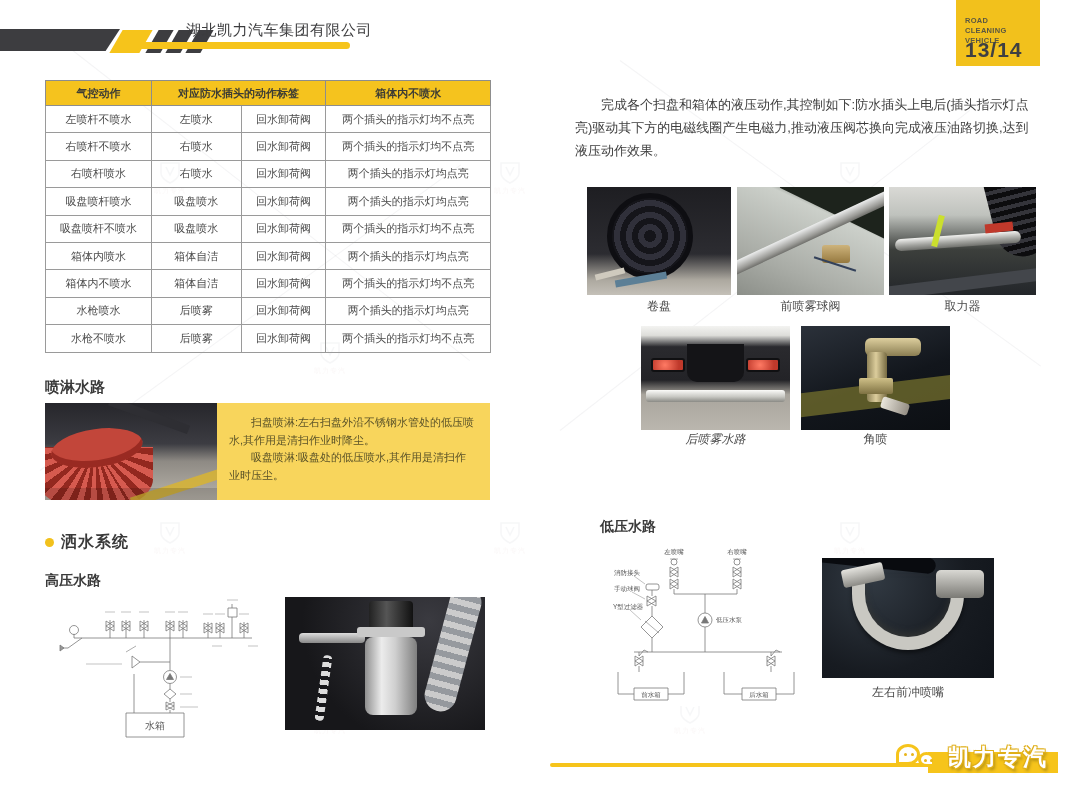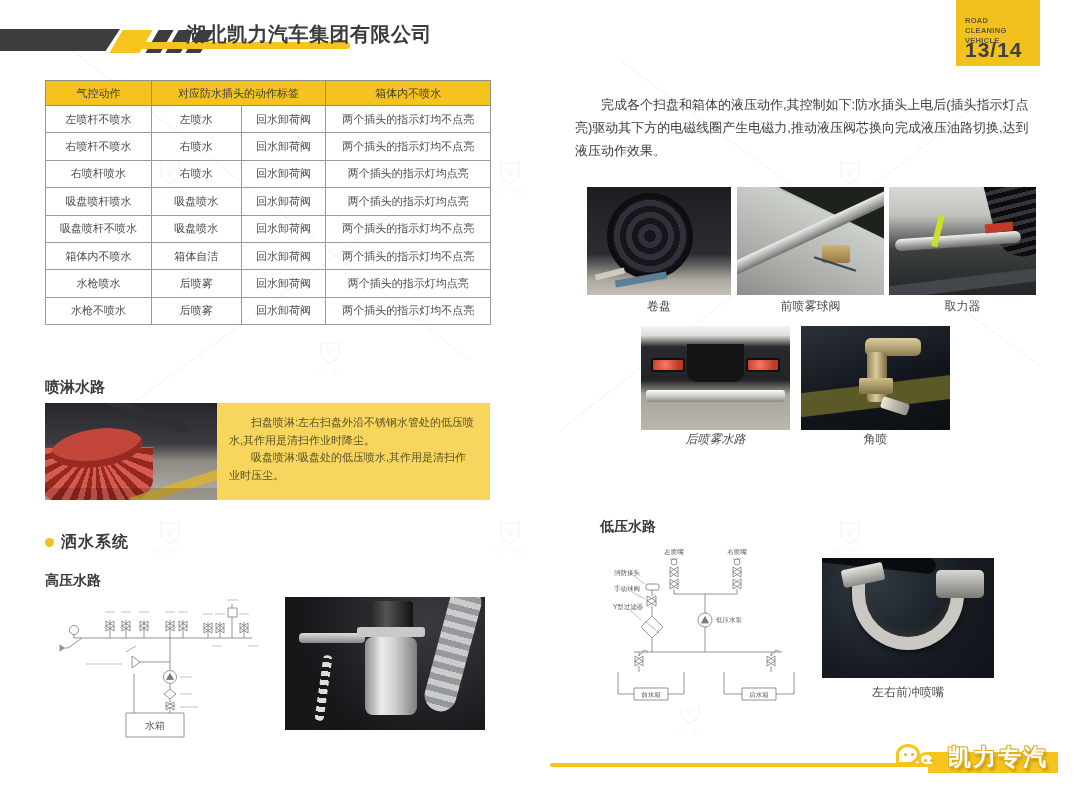--- a/index.html
+++ b/index.html
@@ -17,30 +17,30 @@
   .xline { position:absolute; height:1px; background:rgba(150,150,160,.10); transform-origin:left center; }
 
   
   .hdr-darkbar { left:0; top:29px; width:120px; height:22px; background:#3d3d40;
     clip-path:polygon(0 0,100% 0,88% 100%,0 100%); }
   .slash { top:30px; height:23px; transform:skewX(-30deg); }
   .slash-y { left:116px; width:30px; background:#f6c41b; }
   .slash-d { background:#3d3d40; width:15px; }
   .hdr-underline { left:112px; top:42px; width:238px; height:7px; background:#f6c41b;
     border-radius:0 4px 4px 0; clip-path:polygon(8px 0,100% 0,100% 100%,0 100%); }
-  .hdr-title { left:186px; top:21px; font-size:20px; font-weight:bold; color:#3c3c3e; letter-spacing:.5px; }
+  .hdr-title { left:186px; top:21px; font-size:15px; font-weight:normal; color:#3c3c3e; letter-spacing:.5px; }
 
   .badge { left:956px; top:0; width:84px; height:66px; background:#f2c11c; padding:16px 8px 6px 9px; }
   .badge-line { font-size:7.5px; font-weight:bold; color:#5a5742; line-height:1.35; letter-spacing:.3px; }
   .badge-num { position:absolute; left:9px; bottom:4px; font-size:21px; font-weight:bold; color:#3f4042; letter-spacing:1px; }
 
   
   table.ctl { position:absolute; left:45px; top:80px; width:446px; border-collapse:collapse; }
   table.ctl th { background:#f5c31e; border:1px solid #8d8d8d; height:25px;
-    font-size:11px; font-weight:normal; color:#3c3c34; }
+    font-size:11px; font-weight:bold; color:#3c3c34; }
   table.ctl td { border:1px solid #9a9a9a; height:27.4px; font-size:11px; color:#4b4b4b;
     text-align:center; padding:0 2px; }
 
   
   .sec-title { font-size:15px; font-weight:bold; color:#3a3a3a; }
   .photo { position:absolute; overflow:hidden; }
   .yellow-box { left:217px; top:403px; width:273px; height:97px; background:#f8d55c;
     padding:11px 14px 8px 12px; font-size:11px; line-height:1.6; color:#5a5228; }
   .yellow-box p { text-indent:2em; }
 
@@ -278,20 +278,26 @@
           <td>吸盘喷杆喷水</td>
           <td>吸盘喷水</td>
           <td>回水卸荷阀</td>
           <td>两个插头的指示灯均点亮</td>
         </tr>
       <tr>
           <td>吸盘喷杆不喷水</td>
           <td>吸盘喷水</td>
           <td>回水卸荷阀</td>
           <td>两个插头的指示灯均不点亮</td>
+        </tr>
+      <tr>
+          <td>箱体内喷水</td>
+          <td>箱体自洁</td>
+          <td>回水卸荷阀</td>
+          <td>两个插头的指示灯均点亮</td>
         </tr>
       <tr>
           <td>箱体内不喷水</td>
           <td>箱体自洁</td>
           <td>回水卸荷阀</td>
           <td>两个插头的指示灯均不点亮</td>
         </tr>
       <tr>
           <td>水枪喷水</td>
           <td>后喷雾</td>

